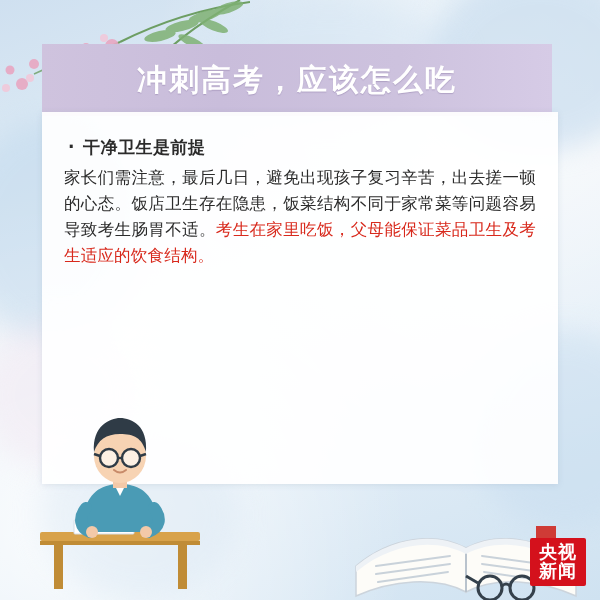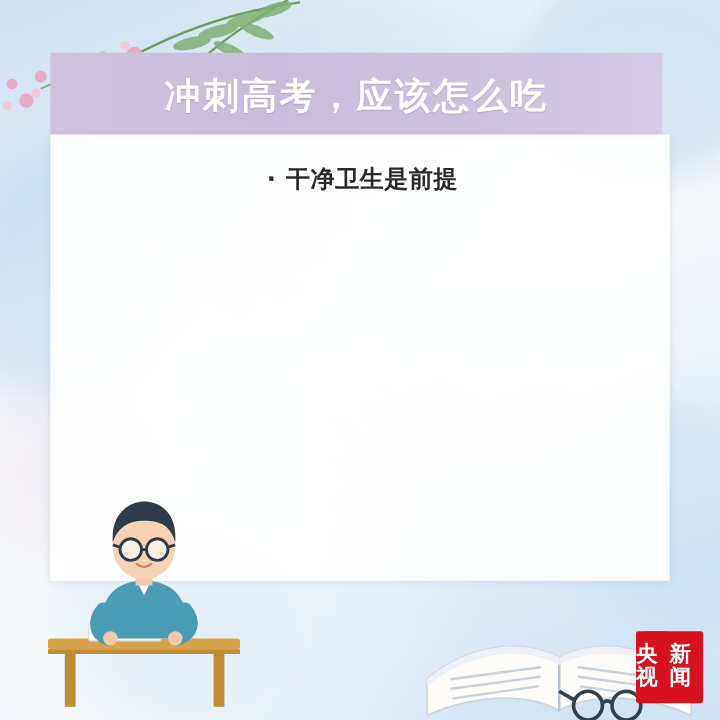--- a/index.html
+++ b/index.html
@@ -74,27 +74,26 @@
     height: 372px;
     background: rgba(255,255,255,0.93);
     box-shadow: 0 1px 6px rgba(120,140,165,.18);
     box-sizing: border-box;
     padding: 24px 22px 10px 22px;
   }
 
   .section { margin-bottom: 4px; }
 
   .sec-head {
-    font-size: 20px;
+    font-size: 17px;
     font-weight: bold;
     color: #2b2b2b;
     font-family: "DejaVu Sans", "Liberation Sans", sans-serif;
     margin: 0 0 6px 4px;
     letter-spacing: .5px;
-    text-align: center;
   }
   .sec-head .dot {
     display: inline-block;
     margin-right: 8px;
     color: #2b2b2b;
     font-weight: bold;
   }
 
   .para {
     font-size: 16.5px;
@@ -112,24 +111,24 @@
 
   
   .book { position: absolute; left: 340px; top: 470px; width: 260px; height: 130px; }
 
   
   .logo {
     position: absolute;
     right: 14px;
     bottom: 14px;
     width: 56px;
-    height: 60px;
+    height: 48px;
     background: #d4111c;
     display: flex;
-    flex-direction: row;
+    flex-direction: column;
     align-items: center;
     justify-content: center;
     line-height: 1.05;
     border-radius: 2px;
   }
   .logo span {
     color: #fff;
     font-size: 18px;
     font-weight: bold;
     font-family: "DejaVu Sans", "Liberation Sans", sans-serif;
@@ -209,20 +208,21 @@
   <div class="title-banner">
     <div class="title-text">冲刺高考，应该怎么吃</div>
   </div>
 
   <div class="card">
 
     <div class="section">
       <div class="sec-head">
         <span class="dot">·</span><span>干净卫生是前提</span>
       </div>
+      <p class="para"><span>家长们需注意，最后几日，避免出现孩子复习辛苦，出去搓一顿的心态。饭店卫生存在隐患，饭菜结构不同于家常菜等问题容易导致考生肠胃不适。</span><span class="hl">考生在家里吃饭，父母能保证菜品卫生及考生适应的饮食结构。</span></p>
     </div>
 
 
   </div>
 
   <svg class="boy" viewBox="0 0 190 200">
 
     <rect x="10" y="140" width="160" height="9" rx="2" fill="#d8a24a"></rect>
     <rect x="10" y="149" width="160" height="4" fill="#c08c36"></rect>
     <rect x="24" y="153" width="9" height="44" fill="#c08c36"></rect>

